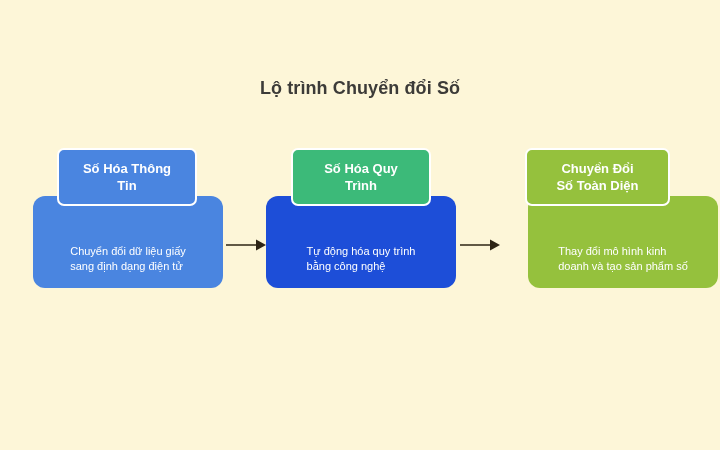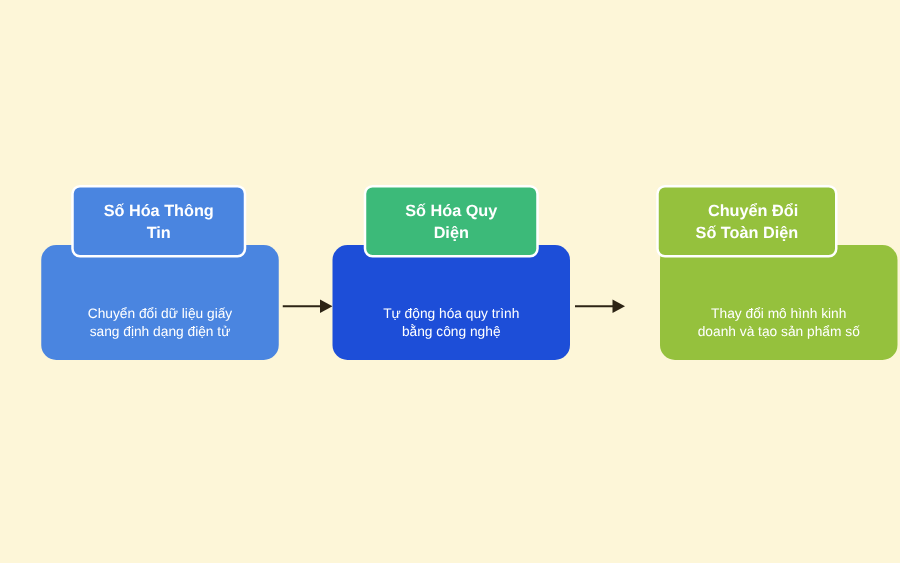--- a/index.html
+++ b/index.html
@@ -34,21 +34,20 @@
     top: 148px;
   }
   .node-body {
     position: absolute;
     top: 48px;
     border-radius: 12px;
     box-sizing: border-box;
     display: flex;
     align-items: center;
     justify-content: center;
-    text-align: center;
     color: #ffffff;
     font-size: 11px;
     line-height: 15px;
     padding: 0 12px;
   }
   .node-body .body-text {
     display: block;
     transform: translateY(17px);
     white-space: pre-line;
   }
@@ -107,36 +106,36 @@
     width: 190px;
     height: 92px;
     background: #95c13d;
     margin-left: 27px;
   }
   #stage-3 .node-header {
     left: 24px;
     width: 145px;
     height: 58px;
     background: #95c13d;
-    text-align: right;
   }
 
   .connector {
     position: absolute;
     top: 236px;
     height: 18px;
   }
   #connector-1 { left: 226px; width: 40px; }
   #connector-2 { left: 460px; width: 40px; }
 </style>
 </head>
 <body>
 
 <div id="stage">
 
+  <div id="page-title">Lộ trình Chuyển đổi Số</div>
 
   <div class="stage-node" id="stage-1">
     <div class="node-body">
       <span class="body-text">Chuyển đổi dữ liệu giấy
 sang định dạng điện tử</span>
     </div>
     <div class="node-header">Số Hóa Thông
 Tin</div>
   </div>
 
@@ -146,21 +145,21 @@
       <polygon points="40,9 30,3.6 30,14.4" fill="#2d2415"></polygon>
     </svg>
   </div>
 
   <div class="stage-node" id="stage-2">
     <div class="node-body">
       <span class="body-text">Tự động hóa quy trình
 bằng công nghệ</span>
     </div>
     <div class="node-header">Số Hóa Quy
-Diện</div>
+Trình</div>
   </div>
 
   <div class="connector" id="connector-2">
     <svg width="40" height="18" viewBox="0 0 40 18">
       <line x1="0" y1="9" x2="33" y2="9" stroke="#2d2415" stroke-width="1.6"></line>
       <polygon points="40,9 30,3.6 30,14.4" fill="#2d2415"></polygon>
     </svg>
   </div>
 
   <div class="stage-node" id="stage-3">

